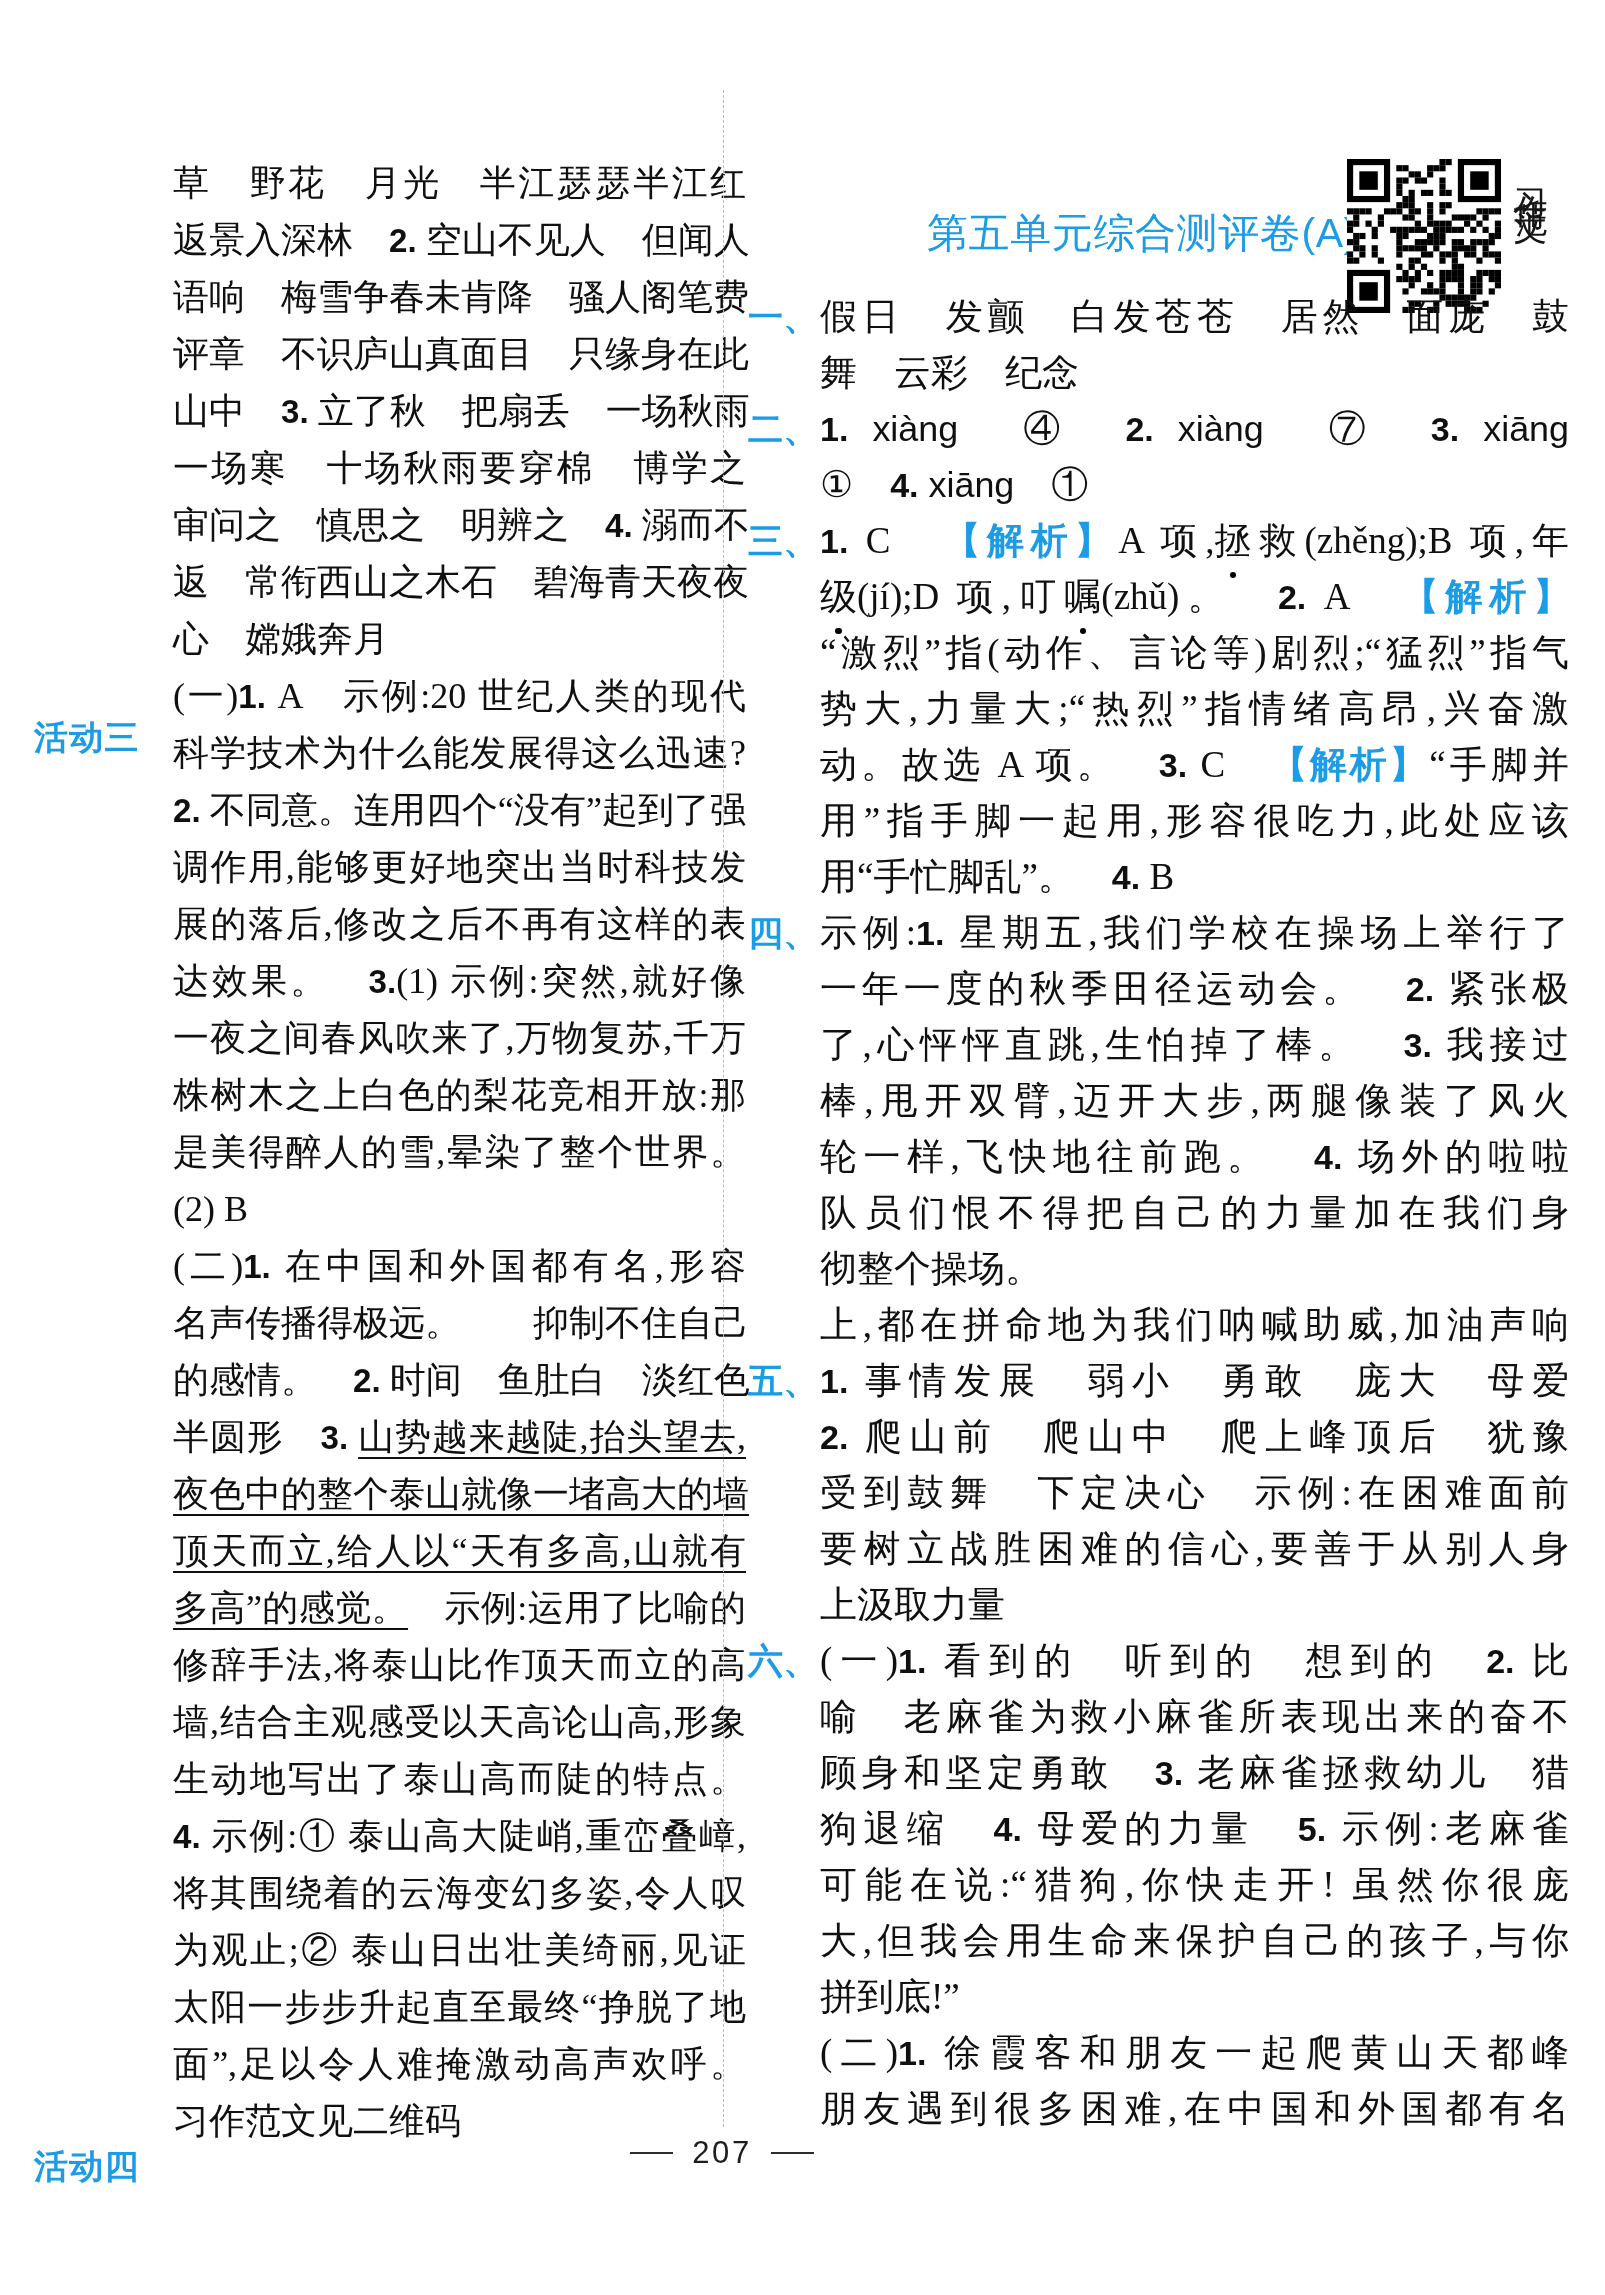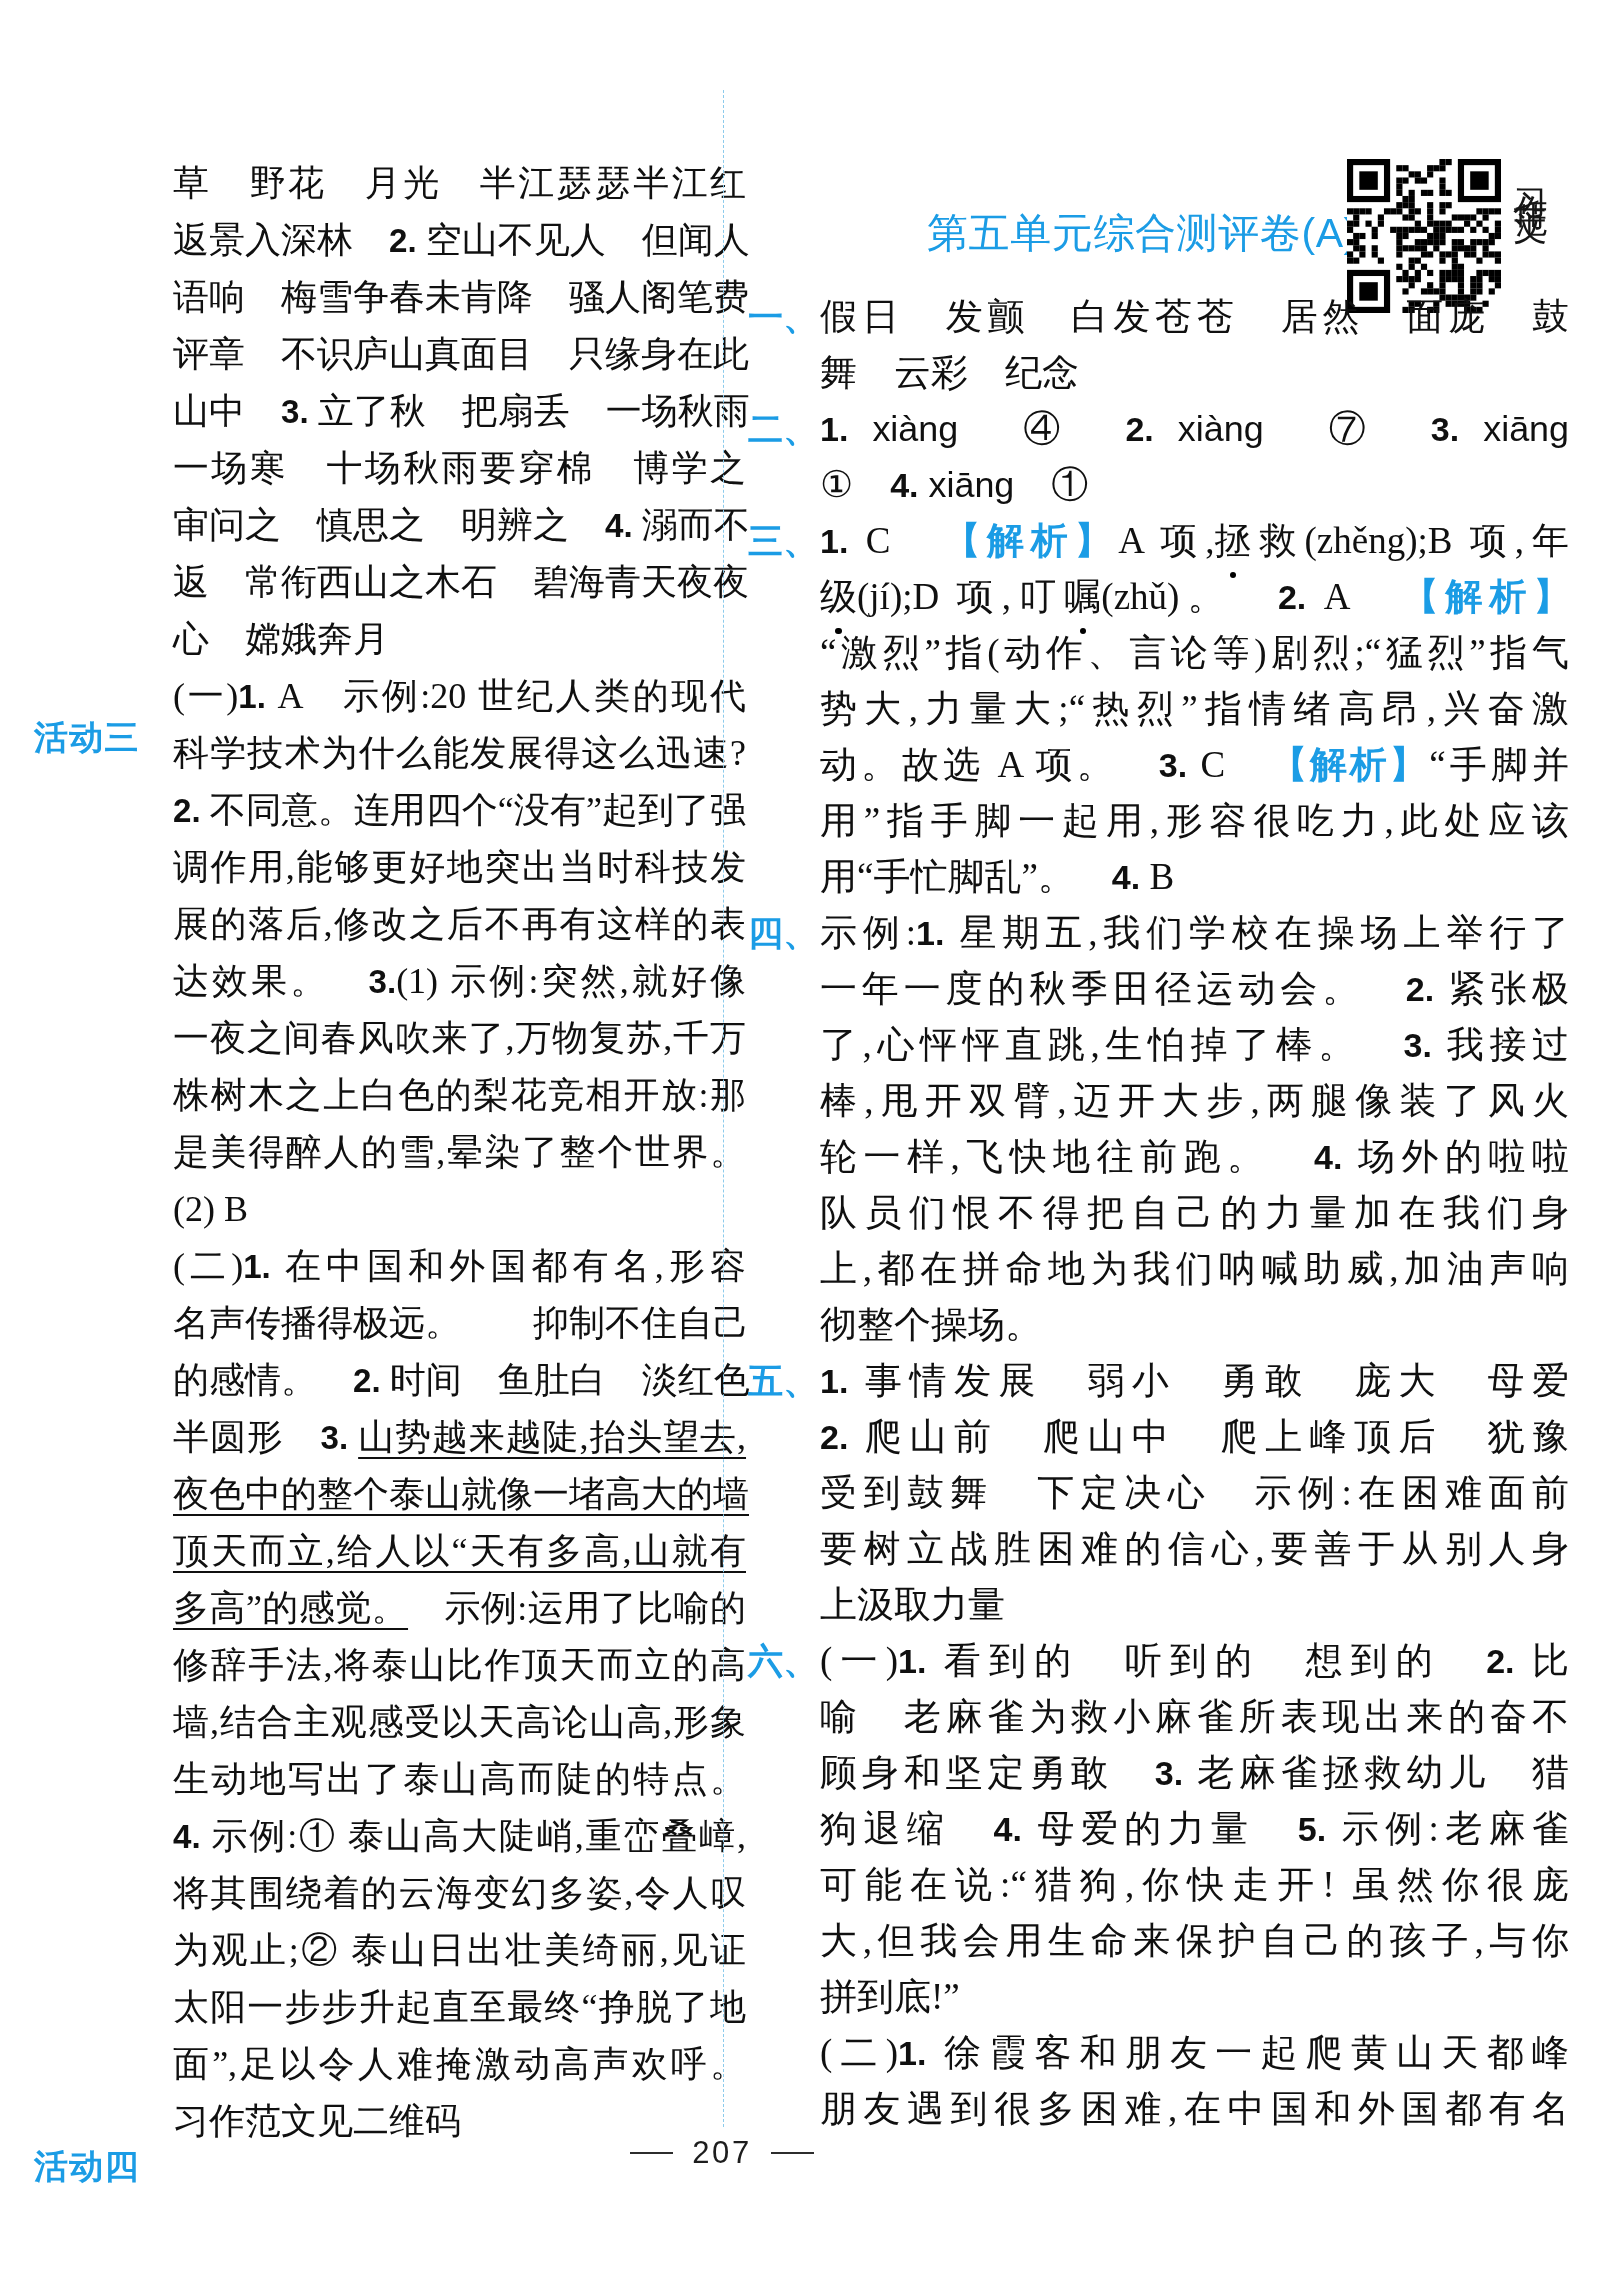--- a/index.html
+++ b/index.html
@@ -323,22 +323,22 @@
       <div class="line"><span>势大,力量大;“热烈”指情绪高昂,兴奋激</span></div>
       <div class="line"><span>动。故选 A 项。　</span><span class="n">3.</span><span> C　</span><span class="jx">【解析】</span><span>“手脚并</span></div>
       <div class="line"><span>用”指手脚一起用,形容很吃力,此处应该</span></div>
       <div class="line nj"><span>用“手忙脚乱”。　</span><span class="n">4.</span><span> B</span></div>
       <div class="line"><span class="marker">四、</span><span>示例:</span><span class="n">1.</span><span> 星期五,我们学校在操场上举行了</span></div>
       <div class="line"><span>一年一度的秋季田径运动会。　</span><span class="n">2.</span><span> 紧张极</span></div>
       <div class="line"><span>了,心怦怦直跳,生怕掉了棒。　</span><span class="n">3.</span><span> 我接过</span></div>
       <div class="line"><span>棒,甩开双臂,迈开大步,两腿像装了风火</span></div>
       <div class="line"><span>轮一样,飞快地往前跑。　</span><span class="n">4.</span><span> 场外的啦啦</span></div>
       <div class="line"><span>队员们恨不得把自己的力量加在我们身</span></div>
+      <div class="line nj"><span>彻整个操场。</span></div>
       <div class="line"><span>上,都在拼命地为我们呐喊助威,加油声响</span></div>
-      <div class="line nj"><span>彻整个操场。</span></div>
       <div class="line"><span class="marker">五、</span><span class="n">1.</span><span> 事情发展　弱小　勇敢　庞大　母爱</span></div>
       <div class="line"><span class="n">2.</span><span> 爬山前　爬山中　爬上峰顶后　犹豫</span></div>
       <div class="line"><span>受到鼓舞　下定决心　示例:在困难面前</span></div>
       <div class="line"><span>要树立战胜困难的信心,要善于从别人身</span></div>
       <div class="line nj"><span>上汲取力量</span></div>
       <div class="line"><span class="marker">六、</span><span>(一)</span><span class="n">1.</span><span> 看到的　听到的　想到的　</span><span class="n">2.</span><span> 比</span></div>
       <div class="line"><span>喻　老麻雀为救小麻雀所表现出来的奋不</span></div>
       <div class="line"><span>顾身和坚定勇敢　</span><span class="n">3.</span><span> 老麻雀拯救幼儿　猎</span></div>
       <div class="line"><span>狗退缩　</span><span class="n">4.</span><span> 母爱的力量　</span><span class="n">5.</span><span> 示例:老麻雀</span></div>
       <div class="line"><span>可能在说:“猎狗,你快走开! 虽然你很庞</span></div>

